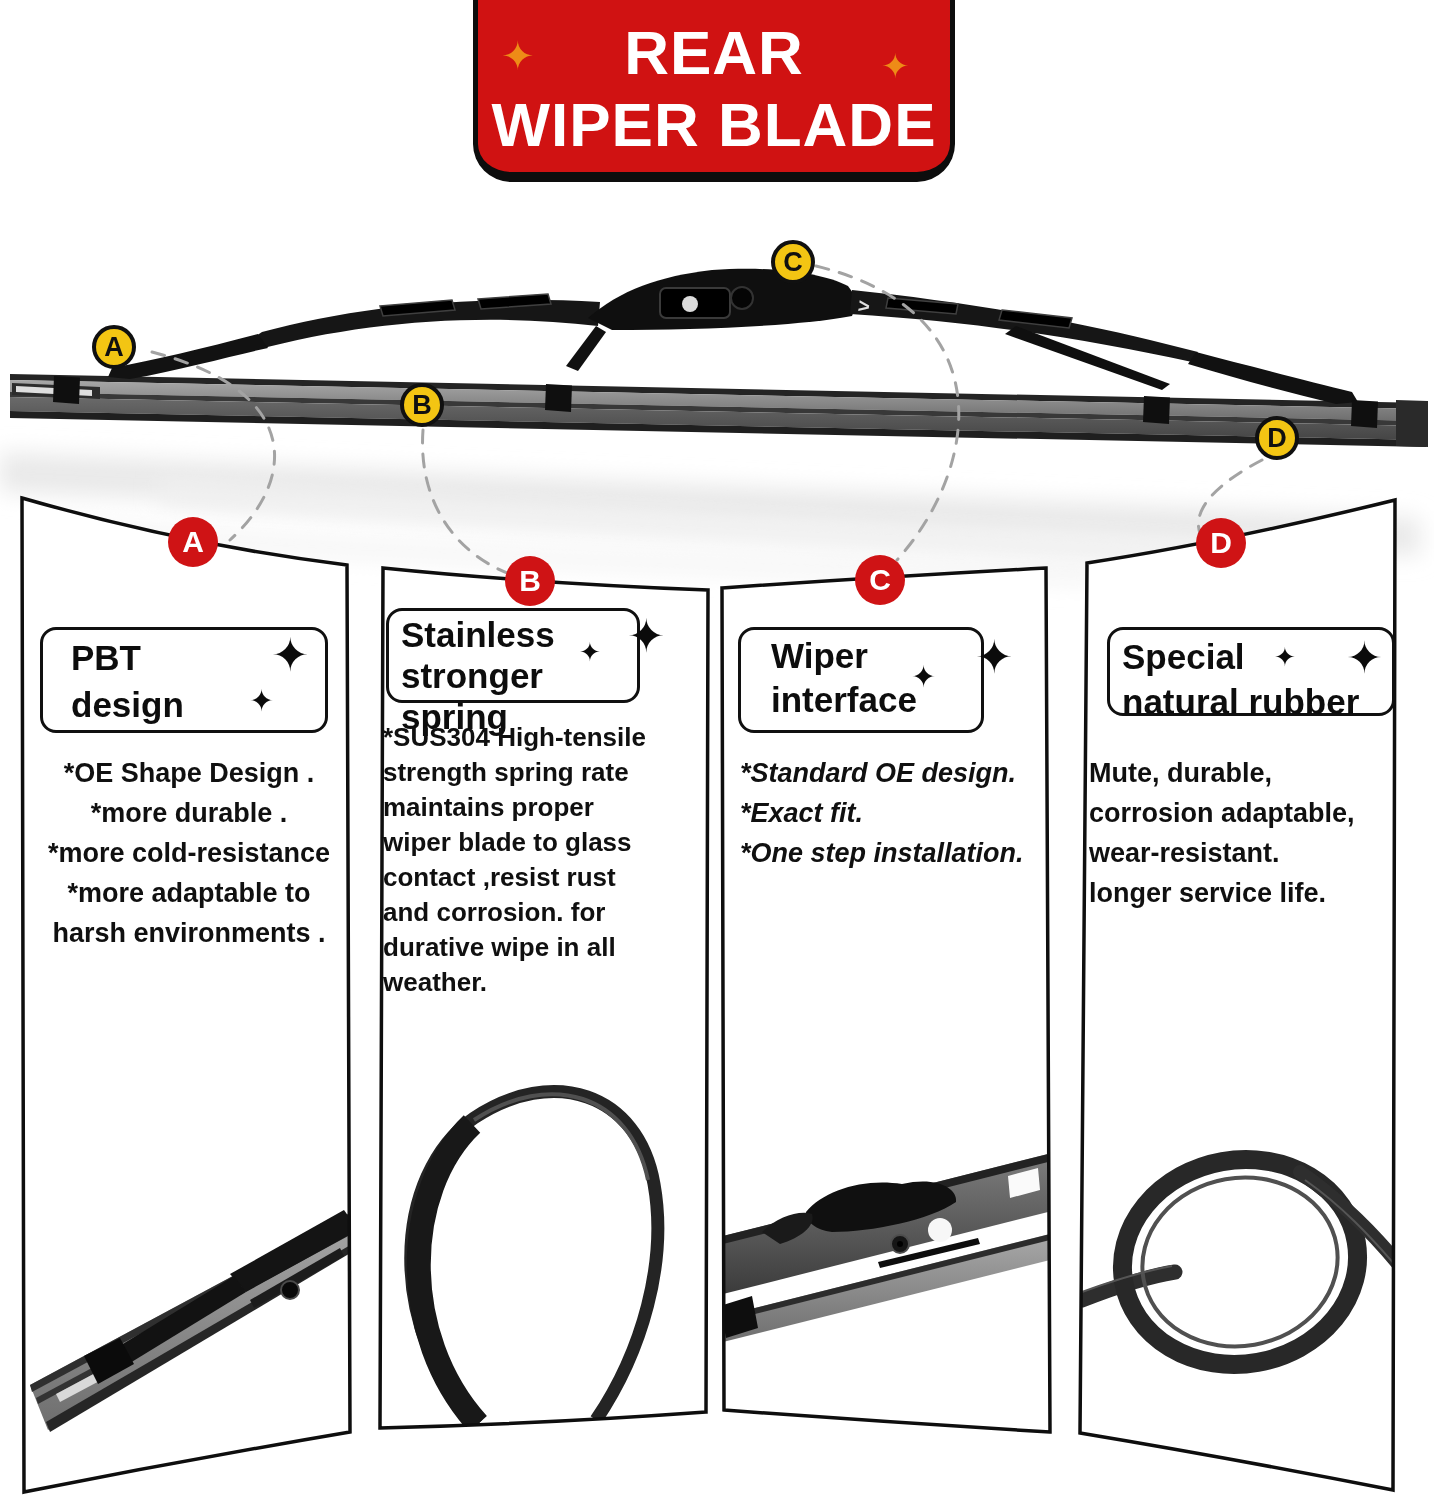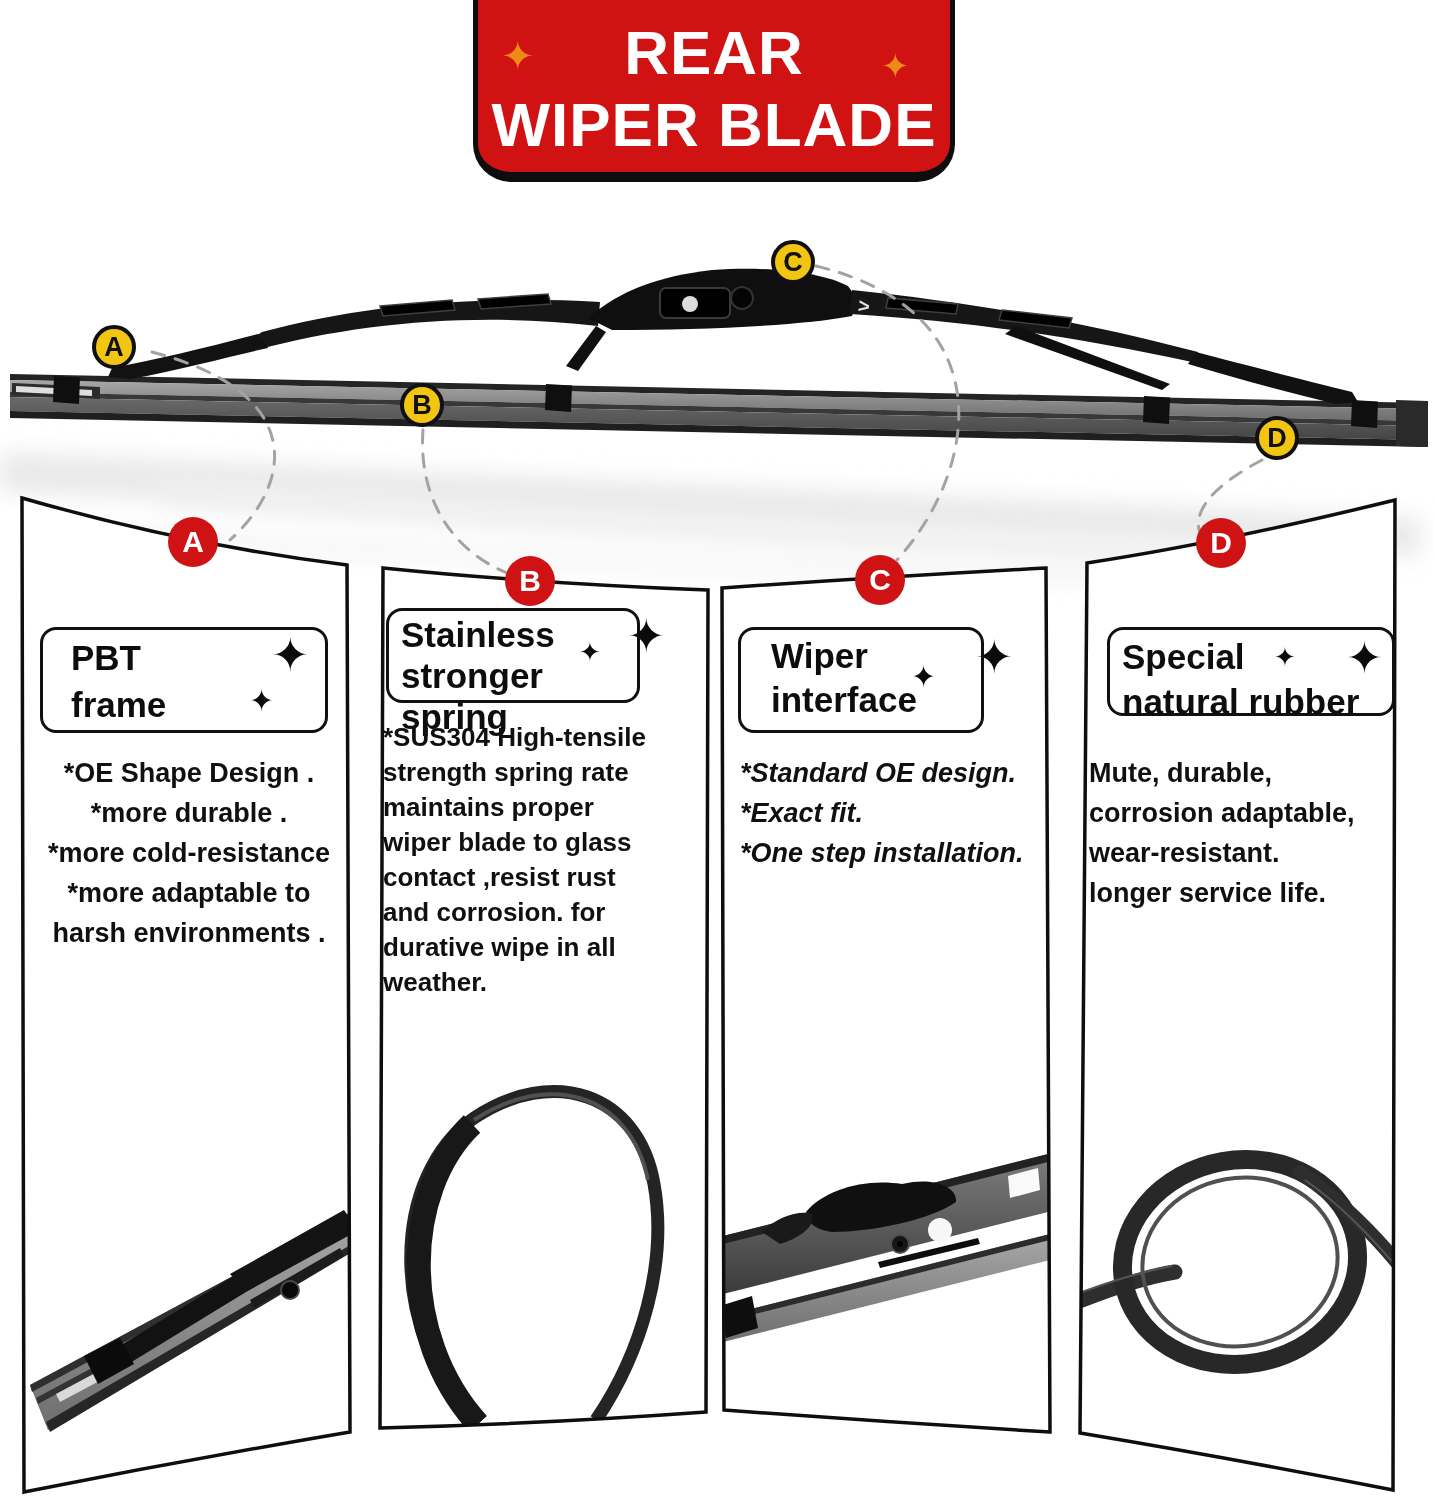--- a/index.html
+++ b/index.html
@@ -199,21 +199,21 @@
     </div>
   <div class="badge" style="left:880px;top:580px;">
       <span>C</span>
     </div>
   <div class="badge" style="left:1221px;top:543px;">
       <span>D</span>
     </div>
 
   <div class="tbox" style="left:40px;top:627px;width:288px;height:106px;">
     <div class="title" style="left:28px;top:4px;line-height:47px;">PBT
-frame</div>
+design</div>
     <span class="sp" style="left:228px;top:2px;font-size:46px;">✦</span>
     <span class="sp" style="left:206px;top:56px;font-size:30px;">✦</span>
   </div>
   <div class="tbox" style="left:386px;top:608px;width:254px;height:95px;">
     <div class="title" style="left:12px;top:3px;line-height:41px;">Stainless
 stronger spring</div>
     <span class="sp" style="left:238px;top:2px;font-size:46px;">✦</span>
     <span class="sp" style="left:190px;top:28px;font-size:26px;">✦</span>
   </div>
   <div class="tbox" style="left:738px;top:627px;width:246px;height:106px;">

